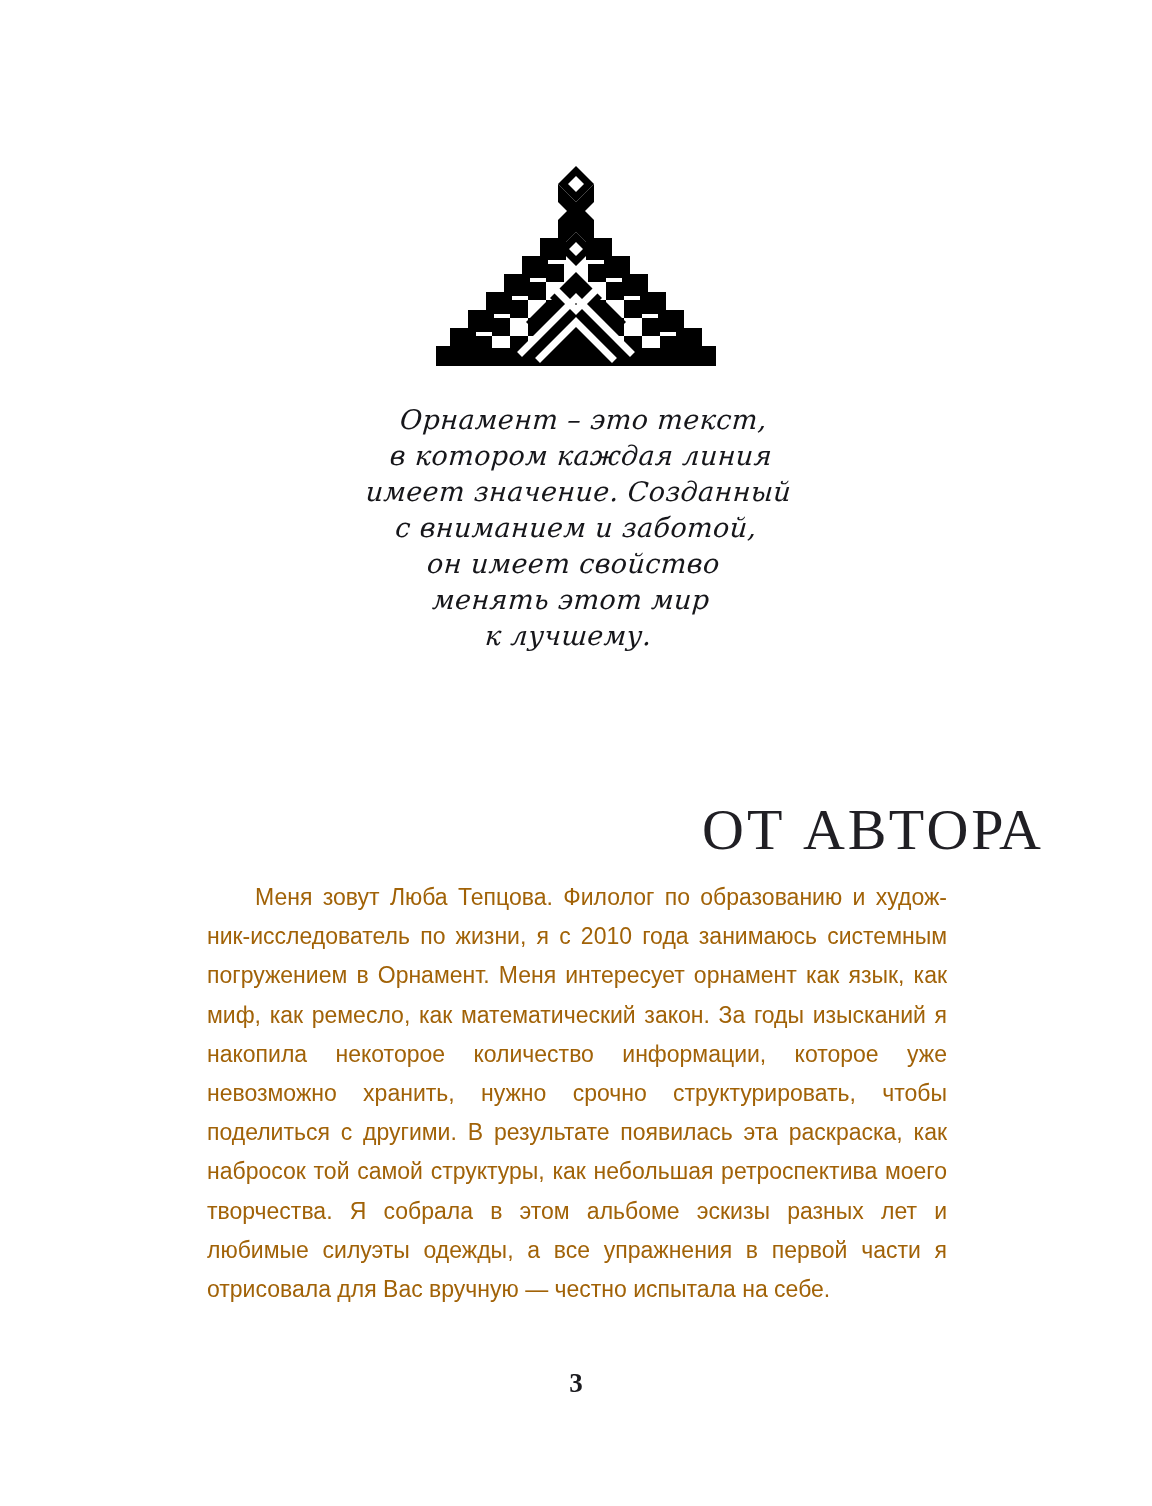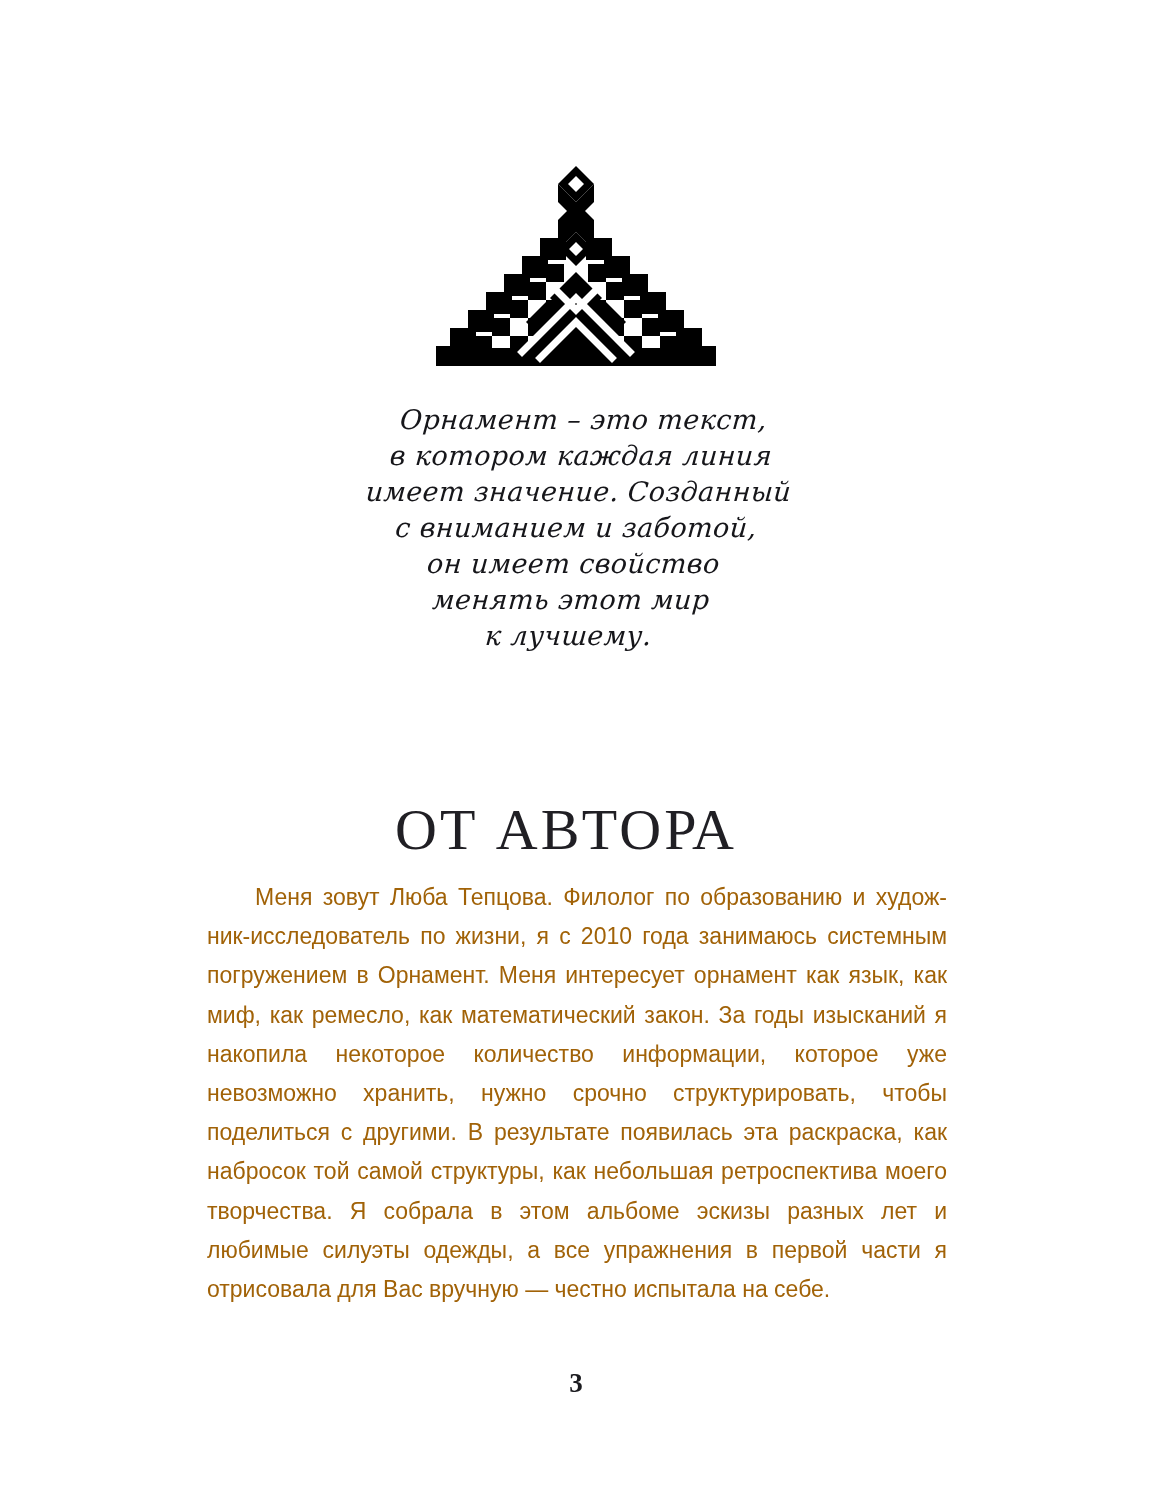--- a/index.html
+++ b/index.html
@@ -52,27 +52,26 @@
     display: block;
     white-space: pre;
   }
 
   
   .section-title {
     position: absolute;
     left: 0;
     top: 757px;
     width: 1044px;
-    text-align: center;
+    text-align: right;
     font-family: "Liberation Serif", "DejaVu Serif", serif;
     font-size: 58px;
     font-weight: 400;
     letter-spacing: 3px;
     color: #201f24;
-    padding-left: 44px;
   }
 
   
   .body-copy {
     position: absolute;
     left: 207px;
     top: 878px;
     width: 740px;
     font-family: Liberation Sans, sans-serif;
     font-size: 23px;

